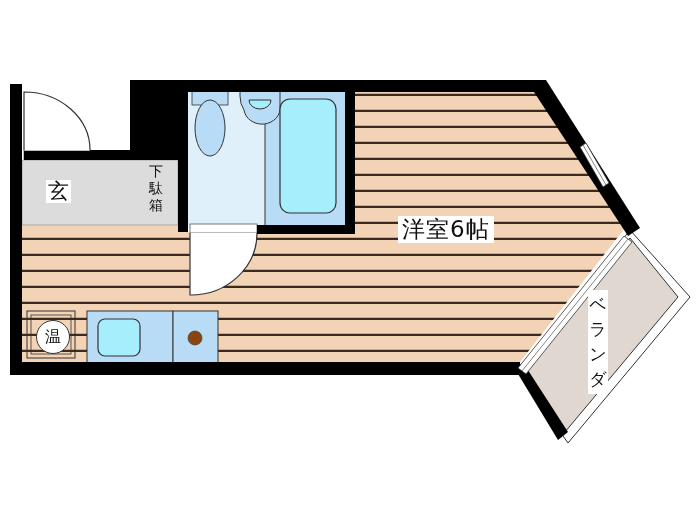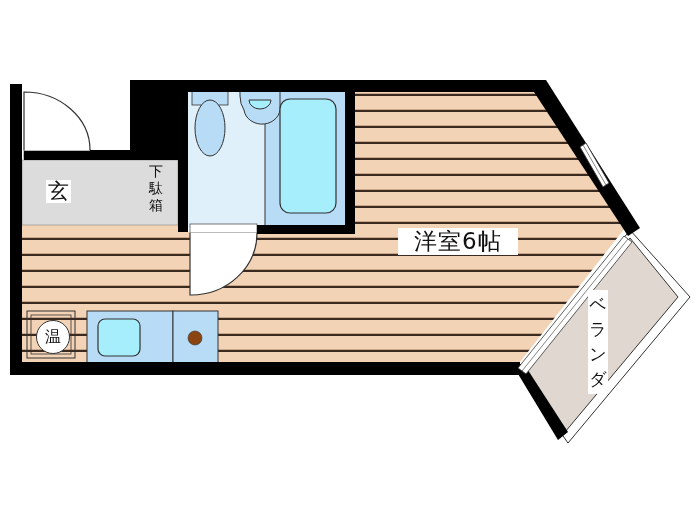--- a/index.html
+++ b/index.html
@@ -1,21 +1,21 @@
 <!DOCTYPE html>
 <html><head>
 <meta charset="utf-8">
 <style>
   html, body { margin:0; padding:0; background:#ffffff; }
   body { width:700px; height:525px; position:relative; overflow:hidden; font-family:"DejaVu Sans", sans-serif; }
   #plan { position:absolute; left:0; top:0; }
   .lbl { position:absolute; background:#ffffff; color:#111; font-family:"DejaVu Sans", sans-serif; line-height:1; }
   .lbl-genkan { left:46px; top:180px; font-size:21px; padding:1px 2px; }
   .lbl-shoebox { left:148px; top:163px; font-size:14px; width:16px; text-align:center; line-height:17px; background:transparent; }
-  .lbl-room { left:398px; top:228px; font-size:23px; padding:2px 16px; letter-spacing:1px; }
+  .lbl-room { left:398px; top:216px; font-size:23px; padding:2px 4px; letter-spacing:1px; }
   .lbl-veranda { left:588px; top:290px; font-size:17px; width:20px; text-align:center; line-height:25px; padding:2px 0; }
   .lbl-heater { left:36px; top:320px; font-size:16px; width:32px; height:32px; border:1px solid #333; border-radius:50%; display:flex; align-items:center; justify-content:center; }
 </style>
 </head>
 <body>
 
 <svg id="plan" width="700" height="525" viewBox="0 0 700 525" xmlns="http://www.w3.org/2000/svg">
   <defs>
     <pattern id="wood" x="0" y="0" width="10" height="16" patternUnits="userSpaceOnUse">
       <rect width="10" height="16" fill="#f3d3b6"></rect>

